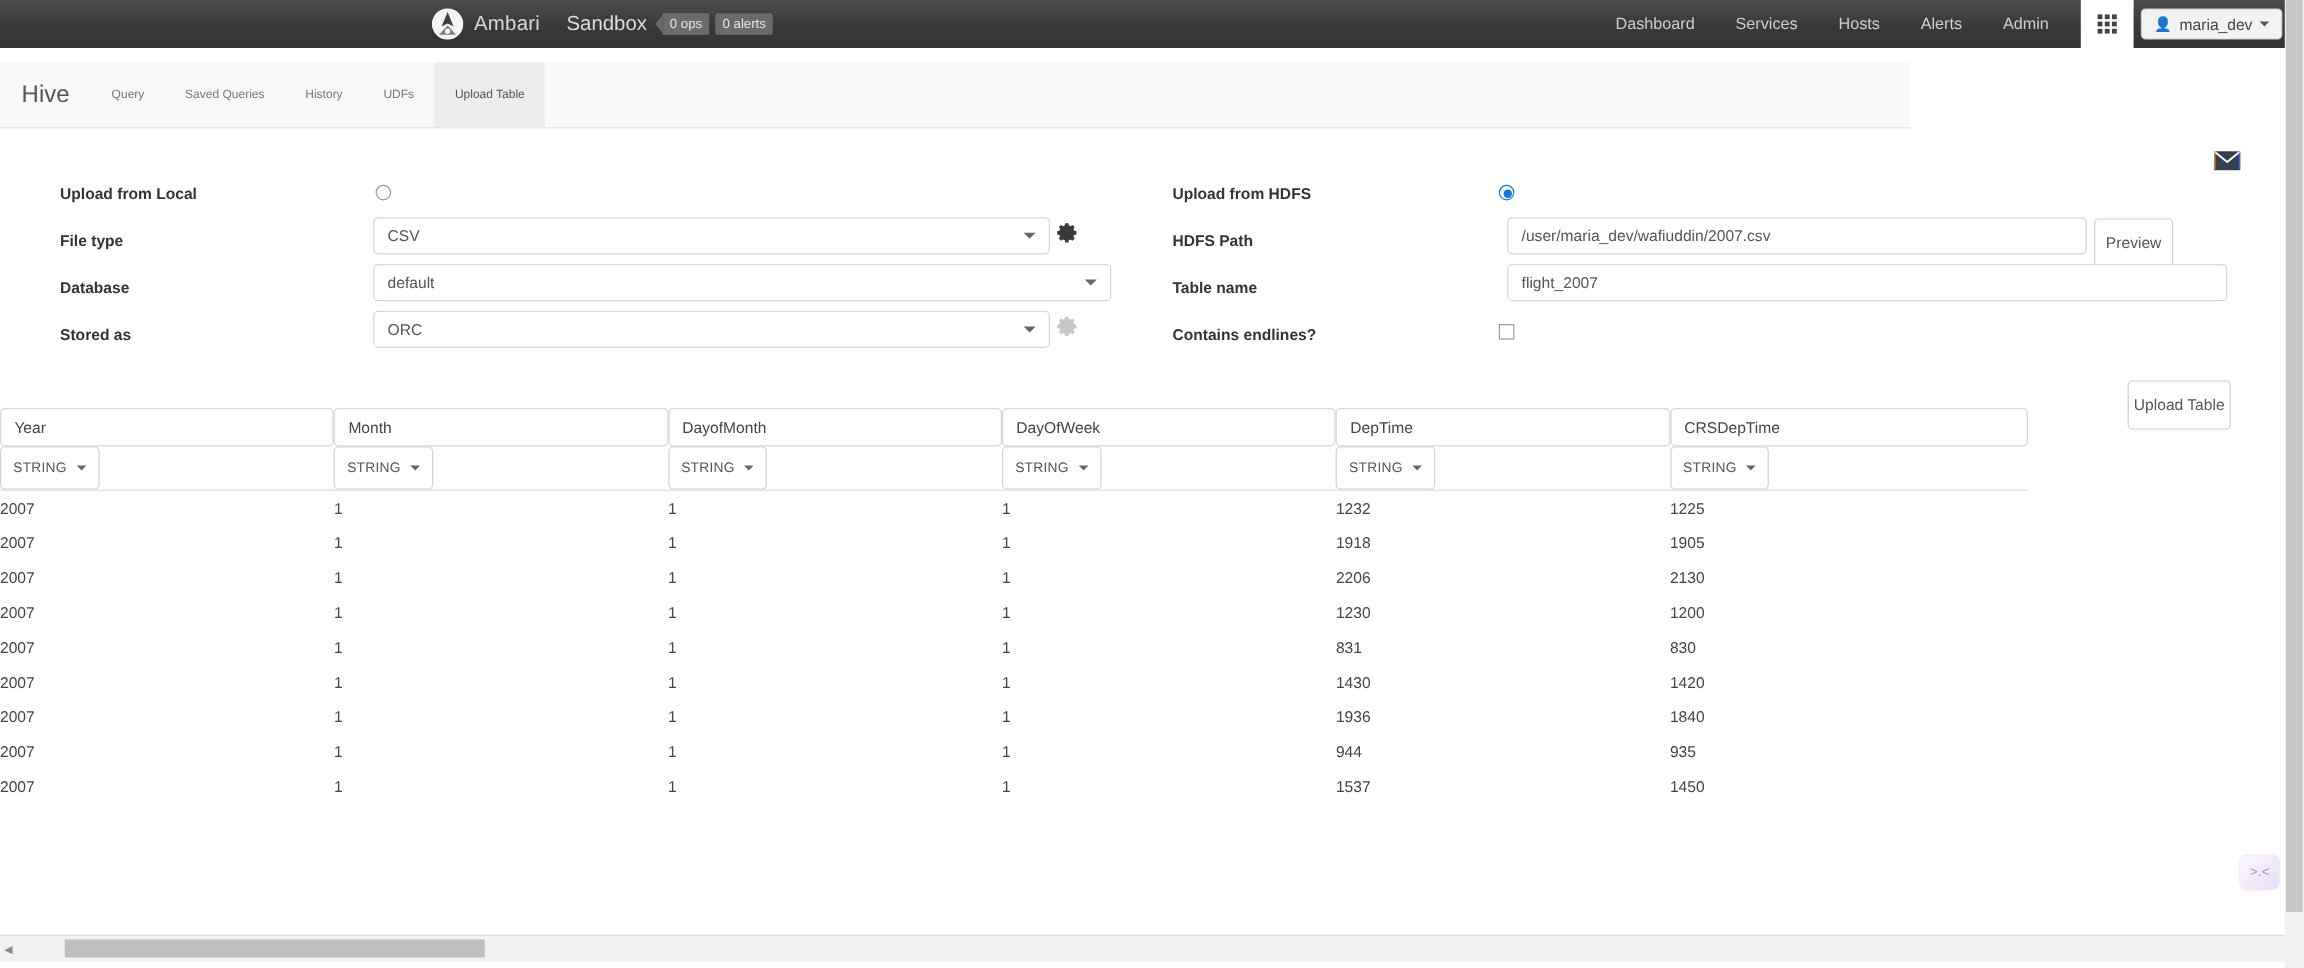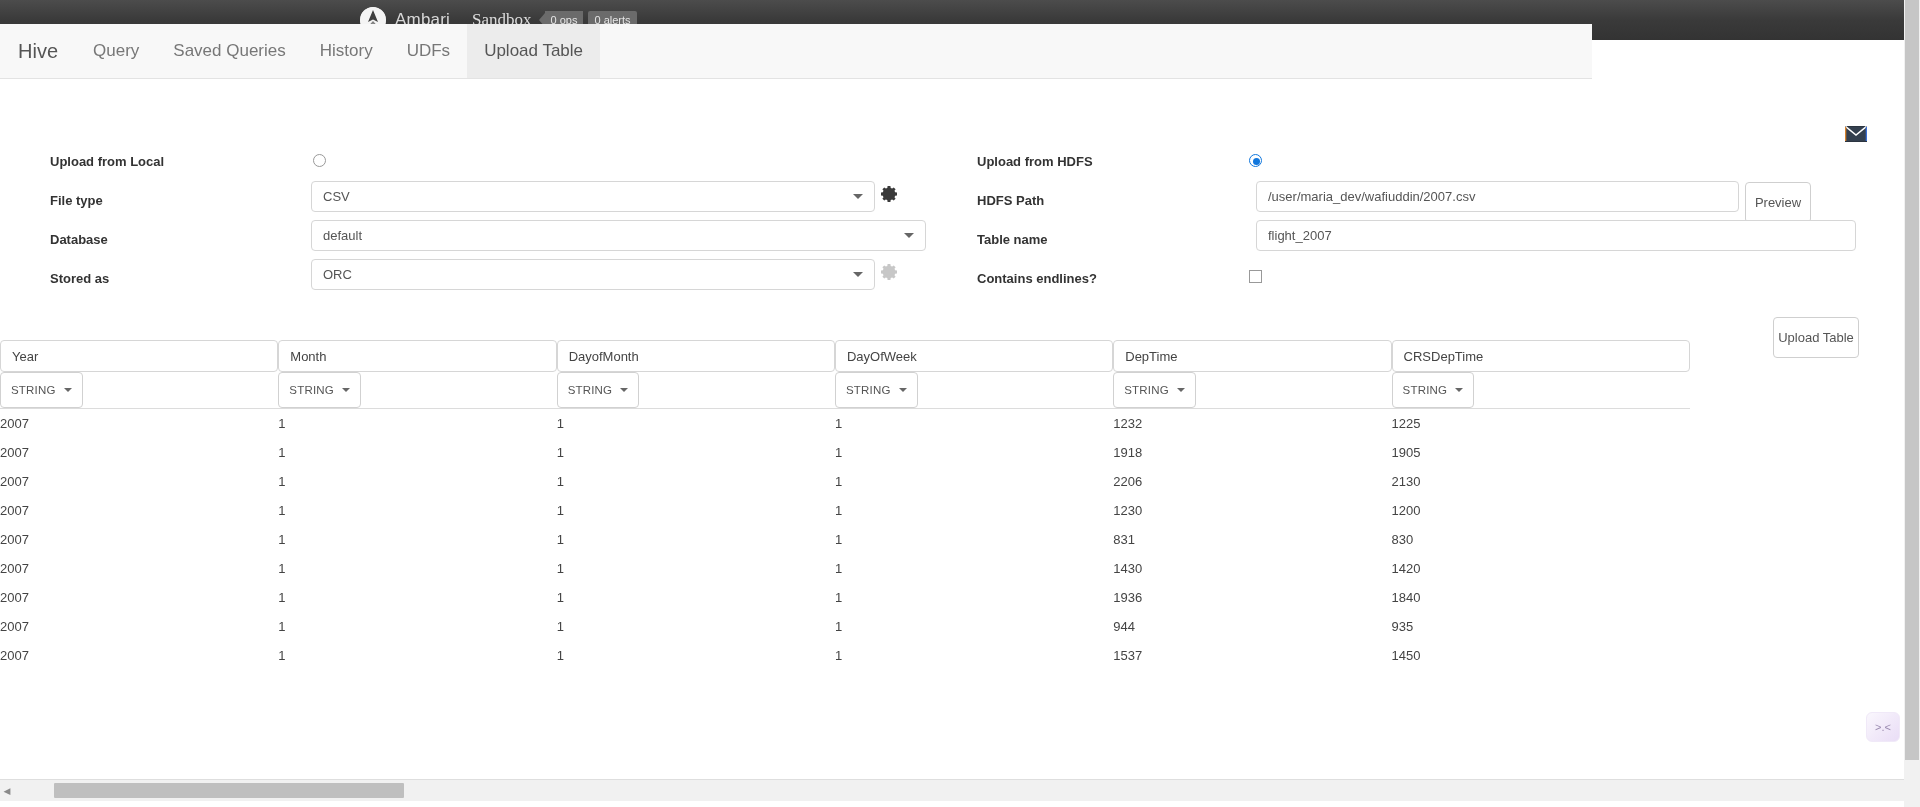--- a/index.html
+++ b/index.html
@@ -29,21 +29,21 @@
     background: #f2f2f2;
     display: flex; align-items: center; justify-content: center;
     margin-right: 9px; flex: 0 0 auto;
     overflow: hidden;
   }
   .ambari-logo svg { display: block; }
   .brand-name {
     color: #d8d8d8; font-size: 17px; letter-spacing: .2px;
   }
   .cluster-name {
-    color: #dcdcdc; font-size: 17px; margin-left: 22px; font-family: Liberation Serif, serif;
+    color: #dcdcdc; font-size: 17px; margin-left: 22px;
   }
   .ops-group { display: flex; align-items: center; margin-left: 7px; }
   .ops-group .arrow-l {
     width: 0; height: 0;
     border-top: 7px solid transparent;
     border-bottom: 7px solid transparent;
     border-right: 6px solid #6b6b6b;
   }
   .pill {
     background: #6b6b6b; color: #e6e6e6;
@@ -78,33 +78,33 @@
   .user-ico { font-size: 12px; color: #555; }
   .caret-dn {
     width: 0; height: 0;
     border-left: 4px solid transparent;
     border-right: 4px solid transparent;
     border-top: 4px solid #555;
   }
 
   
   #viewbar {
-    position: absolute; top: 24px; left: 0;
+    position: absolute; top: 52px; left: 0;
     width: 1592px; height: 55px;
     background: #f8f8f8;
     border-bottom: 1px solid #e3e3e3;
     display: flex; align-items: stretch;
   }
   .view-title {
     font-size: 20px; color: #555; font-weight: 400;
     padding: 0 18px 0 18px;
     display: flex; align-items: center;
   }
   .view-tab {
-    font-size: 17px; color: #777;
+    font-size: 10px; color: #777;
     padding: 0 17px; display: flex; align-items: center;
     cursor: pointer; white-space: nowrap;
   }
   .view-tab.active { background: #ececec; color: #555; }
 
   
   #mail-icon {
     position: absolute; top: 126px; left: 1845px;
     width: 22px; height: 16px;
   }
@@ -239,20 +239,45 @@
     </div>
     <span class="brand-name">Ambari</span>
     <span class="cluster-name">Sandbox</span>
     <span class="ops-group">
       <span class="arrow-l"></span>
       <span class="pill">0 ops</span>
       <span class="pill second">0 alerts</span>
     </span>
   </div>
 
+  <div class="nav-links">
+    <a class="nav-link" href="#">Dashboard</a>
+    <a class="nav-link" href="#">Services</a>
+    <a class="nav-link" href="#">Hosts</a>
+    <a class="nav-link" href="#">Alerts</a>
+    <a class="nav-link" href="#">Admin</a>
+    <div class="grid-btn">
+      <div class="grid-dots">
+        <i></i>
+          <i></i>
+          <i></i>
+          <i></i>
+          <i></i>
+          <i></i>
+          <i></i>
+          <i></i>
+          <i></i>
+      </div>
+    </div>
+    <div class="user-btn">
+      <span class="user-ico">👤</span>
+      <span>maria_dev</span>
+      <span class="caret-dn"></span>
+    </div>
+  </div>
 </div>
 
 <div id="viewbar">
   <div class="view-title">Hive</div>
   <div class="view-tab">Query</div>
   <div class="view-tab">Saved Queries</div>
   <div class="view-tab">History</div>
   <div class="view-tab">UDFs</div>
   <div class="view-tab active">Upload Table</div>
 </div>

